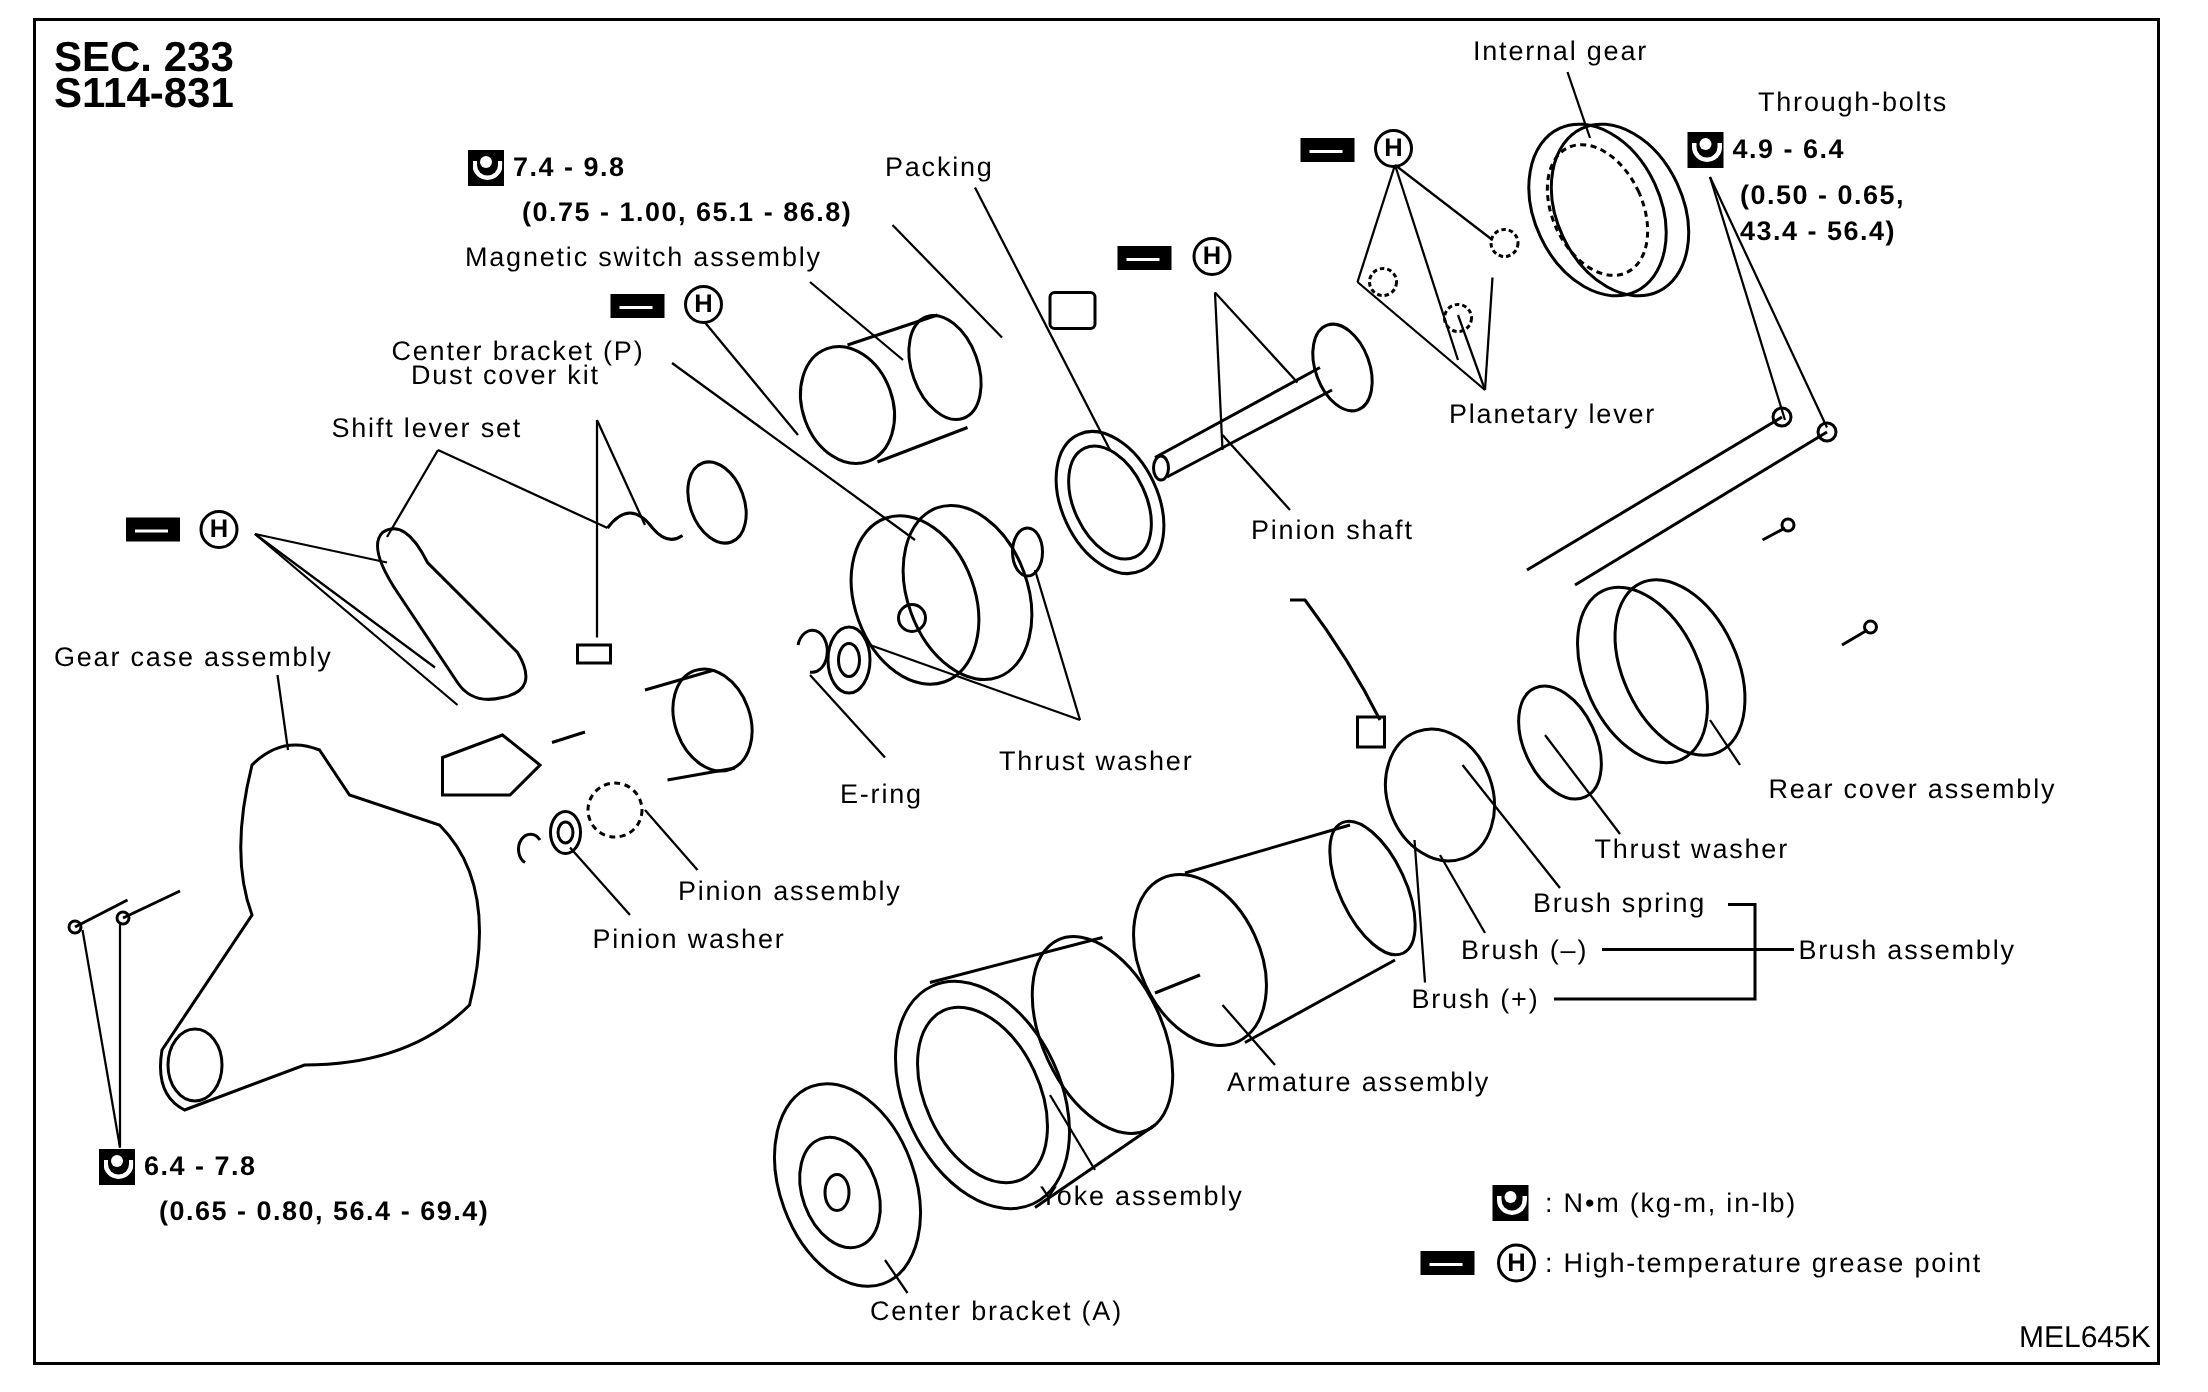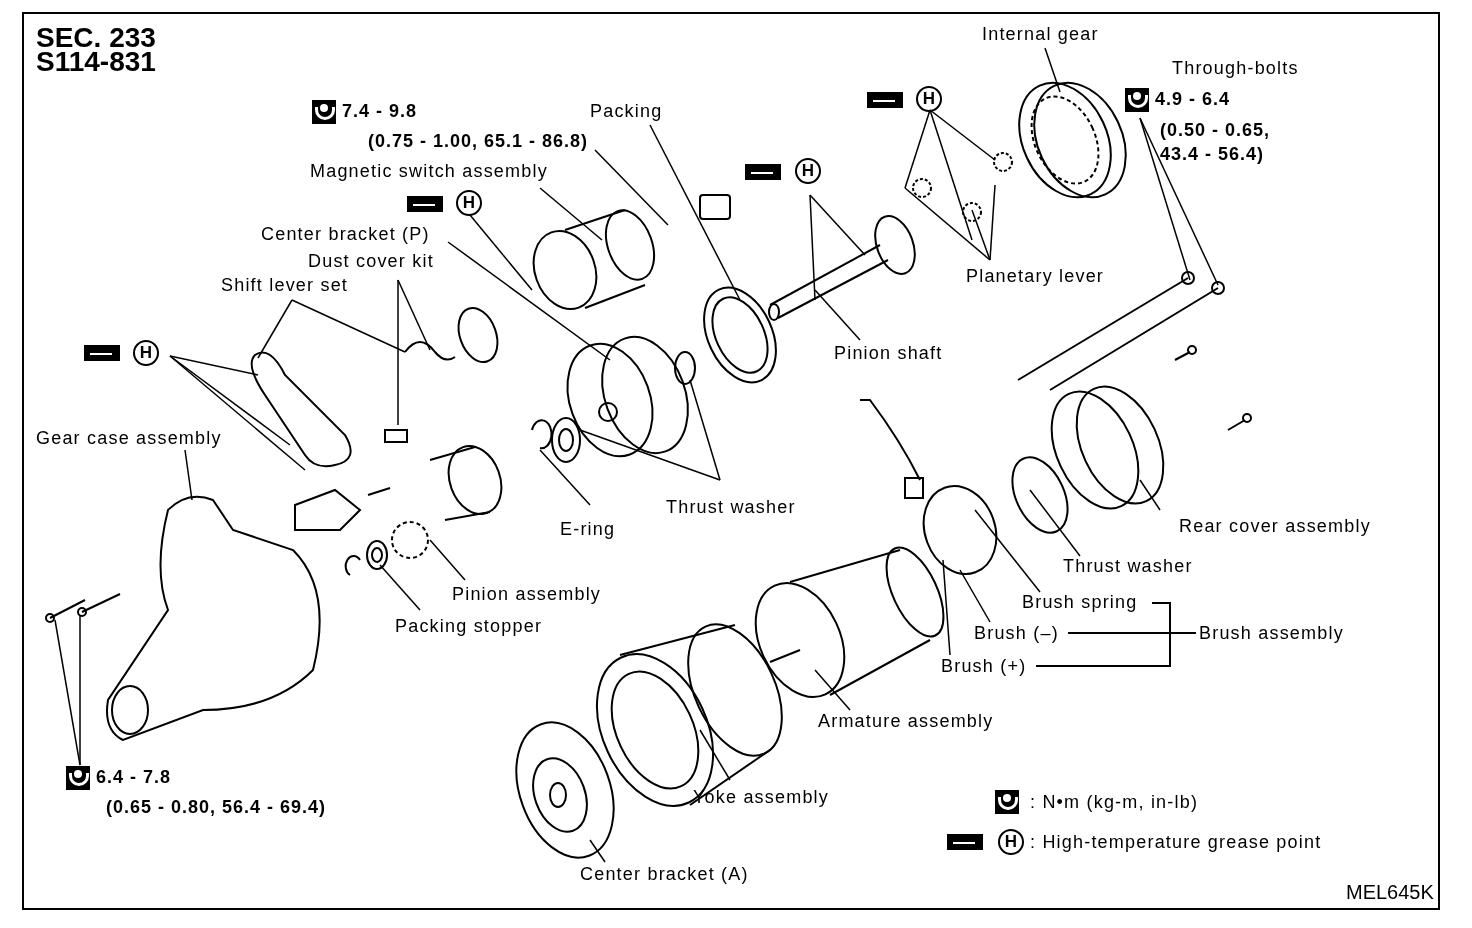--- a/index.html
+++ b/index.html
@@ -187,21 +187,21 @@
   </g>
 </svg>
 
 <div class="hdr" style="left:36px;top:24px;">SEC. 233</div>
 <div class="hdr" style="left:36px;top:48px;">S114-831</div>
 
 <div class="torque" style="left:312px;top:100px;">
   <span class="ico-wrench"></span>
   <span>7.4 - 9.8</span>
 </div>
-<div class="torque" style="left:348px;top:130px;margin-left:20px;">(0.75 - 1.00, 65.1 - 86.8)</div>
+<div class="torque" style="left:348px;top:130px;">(0.75 - 1.00, 65.1 - 86.8)</div>
 
 <div class="torque" style="left:1125px;top:88px;">
   <span class="ico-wrench"></span>
   <span>4.9 - 6.4</span>
 </div>
 <div class="torque" style="left:1160px;top:119px;">(0.50 - 0.65,</div>
 <div class="torque" style="left:1160px;top:143px;">43.4 - 56.4)</div>
 
 <div class="torque" style="left:66px;top:766px;">
   <span class="ico-wrench"></span>
@@ -216,29 +216,29 @@
 <span class="ico-grease" style="left:407px;top:196px;"></span>
 <span class="ico-h" style="left:456px;top:190px;">H</span>
 <span class="ico-grease" style="left:84px;top:345px;"></span>
 <span class="ico-h" style="left:133px;top:340px;">H</span>
 
 <div class="lbl" style="left:982px;top:24px;">Internal gear</div>
 <div class="lbl" style="left:1124px;top:58px;margin-left:48px;">Through-bolts</div>
 <div class="lbl" style="left:590px;top:101px;">Packing</div>
 <div class="lbl" style="left:310px;top:161px;">Magnetic switch assembly</div>
 <div class="lbl" style="left:261px;top:224px;">Center bracket (P)</div>
-<div class="lbl" style="left:274px;top:251px;margin-left:34px;">Dust cover kit</div>
+<div class="lbl" style="left:274px;top:240px;">Dust cover kit</div>
 <div class="lbl" style="left:221px;top:275px;">Shift lever set</div>
 <div class="lbl" style="left:966px;top:266px;">Planetary lever</div>
 <div class="lbl" style="left:834px;top:343px;">Pinion shaft</div>
 <div class="lbl" style="left:36px;top:428px;">Gear case assembly</div>
 <div class="lbl" style="left:666px;top:497px;">Thrust washer</div>
 <div class="lbl" style="left:560px;top:519px;">E-ring</div>
 <div class="lbl" style="left:452px;top:584px;">Pinion assembly</div>
-<div class="lbl" style="left:395px;top:616px;">Packing stopper</div>
+<div class="lbl" style="left:395px;top:616px;">Pinion washer</div>
 <div class="lbl" style="left:1141px;top:516px;margin-left:38px;">Rear cover assembly</div>
 <div class="lbl" style="left:1063px;top:556px;">Thrust washer</div>
 <div class="lbl" style="left:1022px;top:592px;">Brush spring</div>
 <div class="lbl" style="left:974px;top:623px;">Brush (–)</div>
 <div class="lbl" style="left:1199px;top:623px;">Brush assembly</div>
 <div class="lbl" style="left:941px;top:656px;">Brush (+)</div>
 <div class="lbl" style="left:818px;top:711px;">Armature assembly</div>
 <div class="lbl" style="left:693px;top:787px;">Yoke assembly</div>
 <div class="lbl" style="left:580px;top:864px;">Center bracket (A)</div>
 

